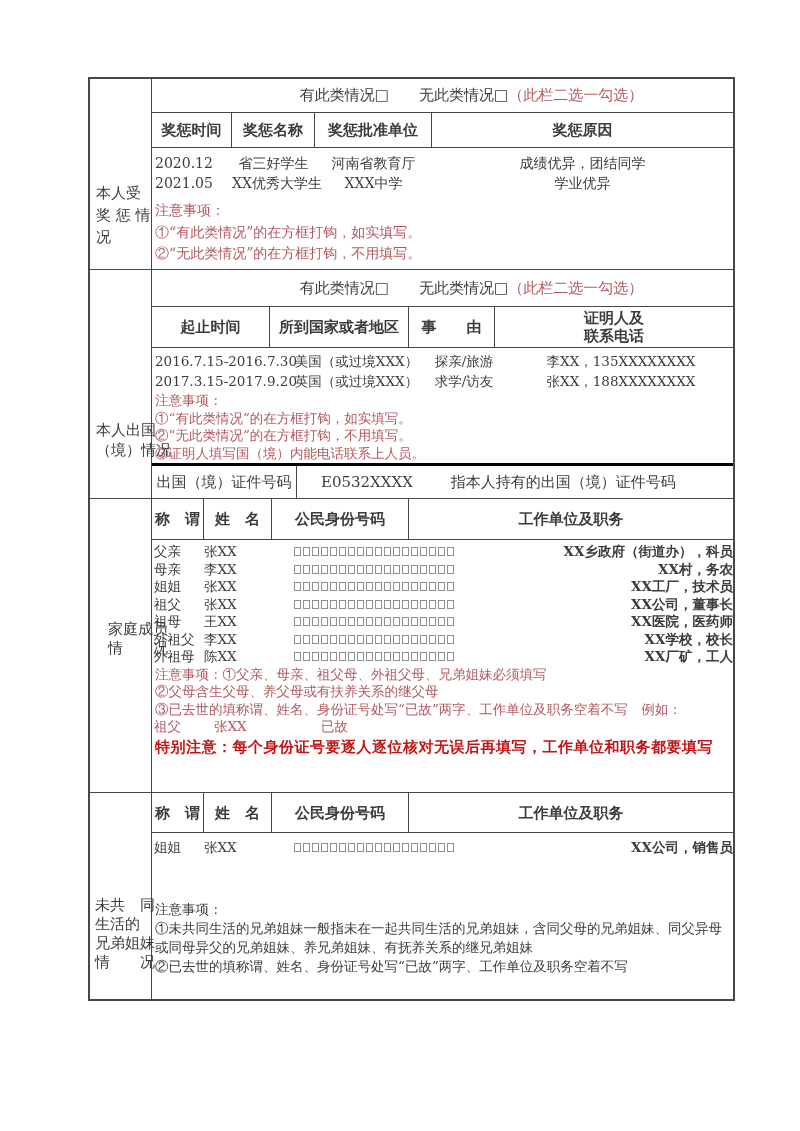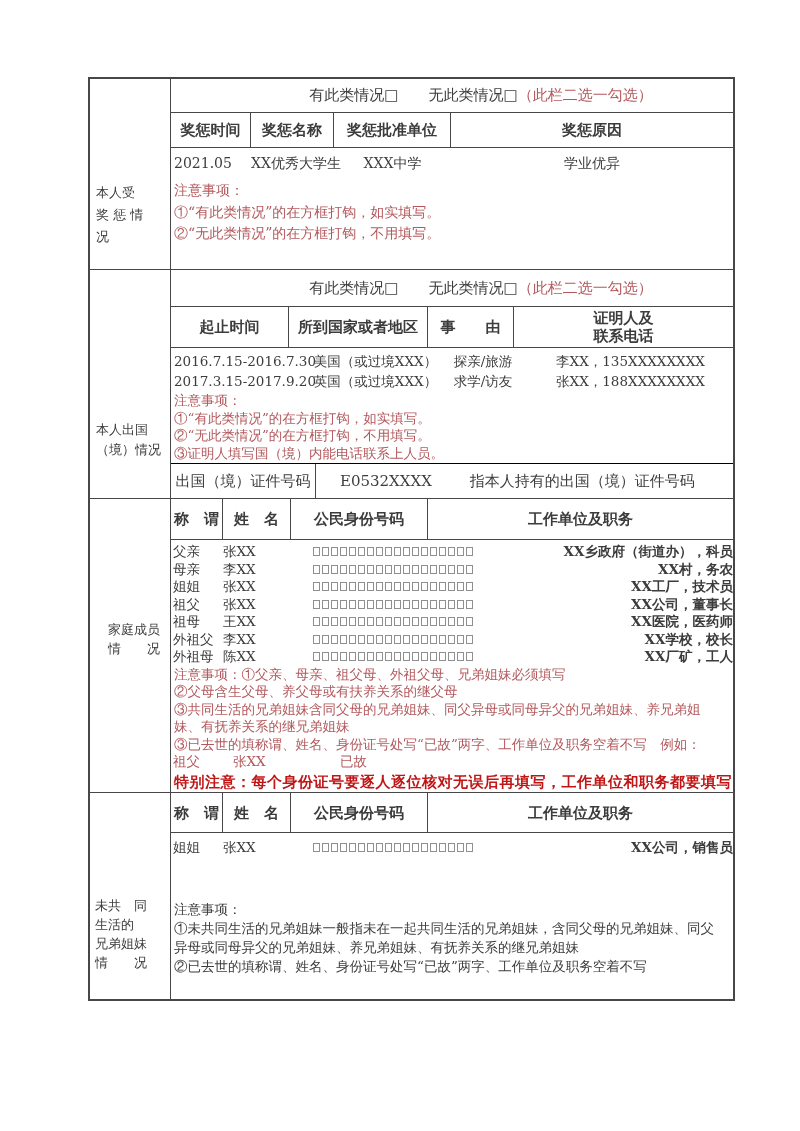--- a/index.html
+++ b/index.html
@@ -19,23 +19,23 @@
     display: flex;
     flex-direction: column;
   }
   .section { display: flex; border-bottom: 1px solid #474747; }
   .section:last-child { border-bottom: none; flex: 1; }
   .s1 { height: 191px; }
   .s2 { height: 229px; }
   .s3 { height: 294px; }
 
   .label-cell {
-    width: 81px;
+    width: 62px;
     border-right: 1px solid #474747;
-    font-size: 13px;
+    font-size: 15px;
     line-height: 22px;
     padding-left: 6px;
     flex-shrink: 0;
   }
   .s1 .label-cell { padding-top: 103px; }
   .s2 .label-cell { padding-top: 150px; line-height: 20px; }
   .s3 .label-cell { padding-top: 121px; line-height: 19px; padding-left: 18px; }
   .s4 .label-cell { padding-top: 103px; line-height: 19px; padding-left: 5px; }
   .label-line { display: block; white-space: pre; }
 
@@ -75,21 +75,21 @@
 
   .notes { font-size: 13.5px; }
   .red { color: #b2585c; }
   .s1 .notes { margin-top: 7px; padding-left: 3px; line-height: 21.5px; font-size: 14px; }
   .s2 .notes { margin-top: 1px; padding-left: 3px; line-height: 17.5px; }
   .s3 .notes { padding-left: 3px; padding-right: 6px; line-height: 17.5px; }
   .s4 .notes { margin-top: 43px; padding-left: 3px; padding-right: 10px; line-height: 19px; color: #3c3c3c; }
 
   .passport-row {
     height: 35px;
-    border-top: 1px solid #000000;
+    border-top: 3px solid #000000;
     display: flex; align-items: center;
     font-size: 15px;
   }
   .passport-label {
     width: 145px; flex-shrink: 0;
     border-right: 1px solid #474747;
     height: 100%;
     display: flex; align-items: center; justify-content: center;
     white-space: pre;
   }
@@ -142,20 +142,26 @@
     </div>
     <div class="content">
       <div class="choice-row"><span>有此类情况□</span><span>　　</span><span>无此类情况□</span><span class="red">（此栏二选一勾选）</span></div>
       <div class="hdr-row">
         <div class="hdr-cell" style="width:80px">奖惩时间</div>
         <div class="hdr-cell" style="width:83px">奖惩名称</div>
         <div class="hdr-cell" style="width:117px">奖惩批准单位</div>
         <div class="hdr-cell last">奖惩原因</div>
       </div>
       <div class="data-area">
+        <div class="data-row">
+          <div class="dcell left" style="width:80px">2020.12</div>
+          <div class="dcell" style="width:83px">省三好学生</div>
+          <div class="dcell" style="width:117px">河南省教育厅</div>
+          <div class="dcell grow">成绩优异，团结同学</div>
+        </div>
         <div class="data-row">
           <div class="dcell left" style="width:80px">2021.05</div>
           <div class="dcell" style="width:83px">XX优秀大学生</div>
           <div class="dcell" style="width:117px">XXX中学</div>
           <div class="dcell grow">学业优异</div>
         </div>
         <div class="notes red">
           <span class="notes-title-line">注意事项：</span>
           <span class="note-line">①“有此类情况”的在方框打钩，如实填写。</span>
           <span class="note-line">②“无此类情况”的在方框打钩，不用填写。</span>
@@ -261,21 +267,20 @@
           <div class="fam-row">
             <div class="fam-relation">外祖母</div>
             <div class="fam-name">陈XX</div>
             <div class="fam-id"><span class="idbox"></span><span class="idbox"></span><span class="idbox"></span><span class="idbox"></span><span class="idbox"></span><span class="idbox"></span><span class="idbox"></span><span class="idbox"></span><span class="idbox"></span><span class="idbox"></span><span class="idbox"></span><span class="idbox"></span><span class="idbox"></span><span class="idbox"></span><span class="idbox"></span><span class="idbox"></span><span class="idbox"></span><span class="idbox"></span></div>
             <div class="fam-work">XX厂矿，工人</div>
           </div>
         </div>
         <div class="notes red">
           <span class="note-line">注意事项：①父亲、母亲、祖父母、外祖父母、兄弟姐妹必须填写</span>
           <span class="note-line">②父母含生父母、养父母或有扶养关系的继父母</span>
-          <span class="note-line">③共同生活的兄弟姐妹含同父母的兄弟姐妹、同父异母或同母异父的兄弟姐妹、养兄弟姐妹、有抚养关系的继兄弟姐妹</span>
           <span class="note-line">③已去世的填称谓、姓名、身份证号处写“已故”两字、工作单位及职务空着不写　例如：</span>
         </div>
         <div class="example-row red">
           <div class="ex-relation">祖父</div>
           <div class="ex-name">张XX</div>
           <div>已故</div>
         </div>
         <div class="special-note">特别注意：每个身份证号要逐人逐位核对无误后再填写，工作单位和职务都要填写</div>
       </div>
     </div>

